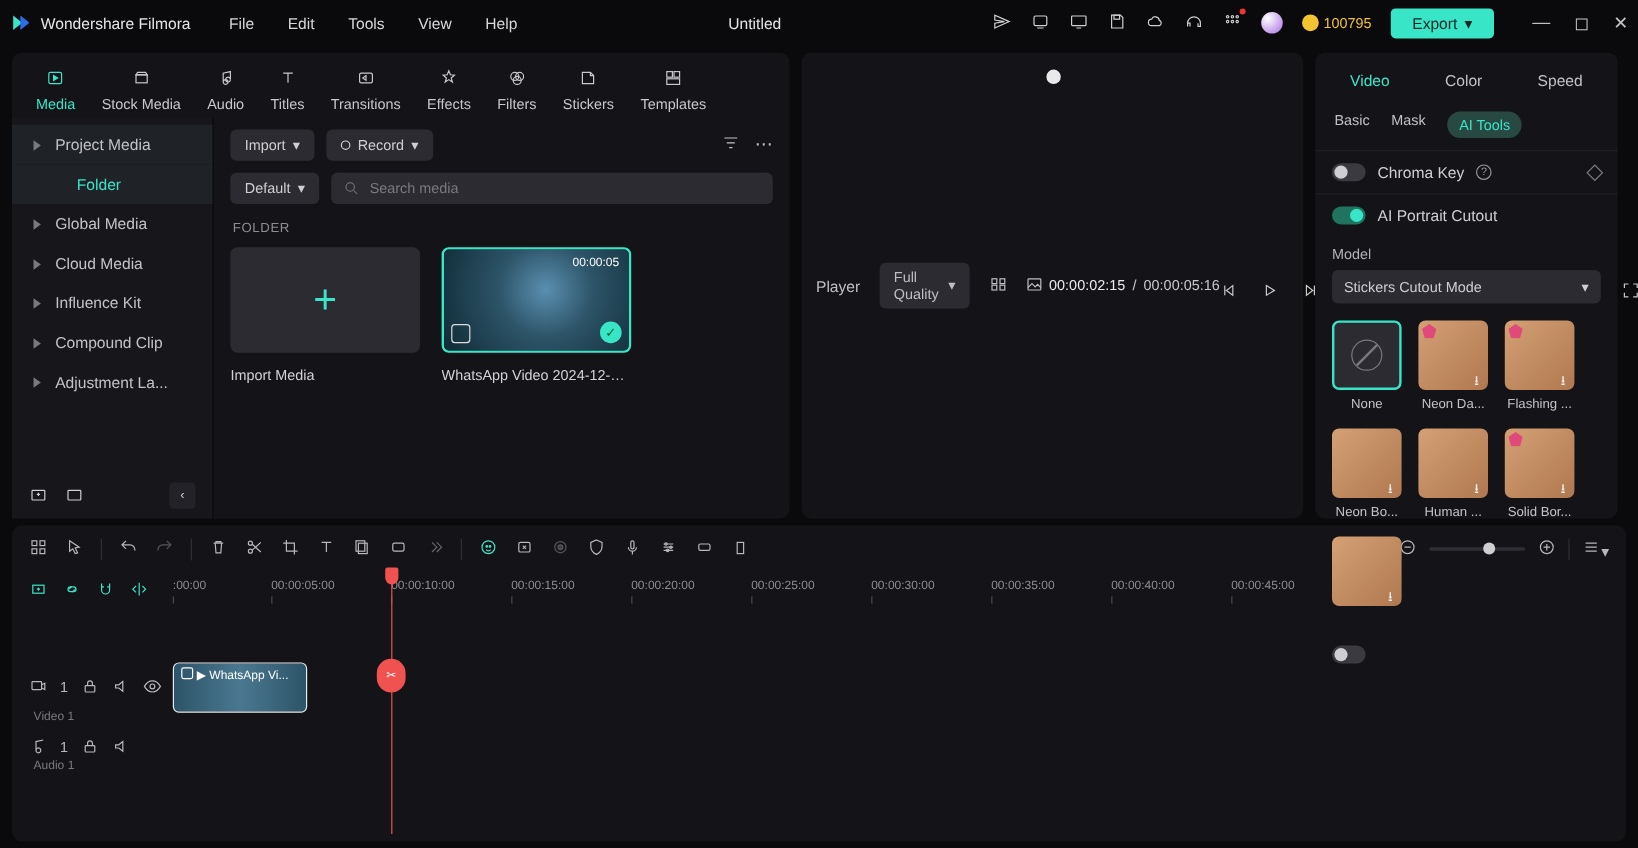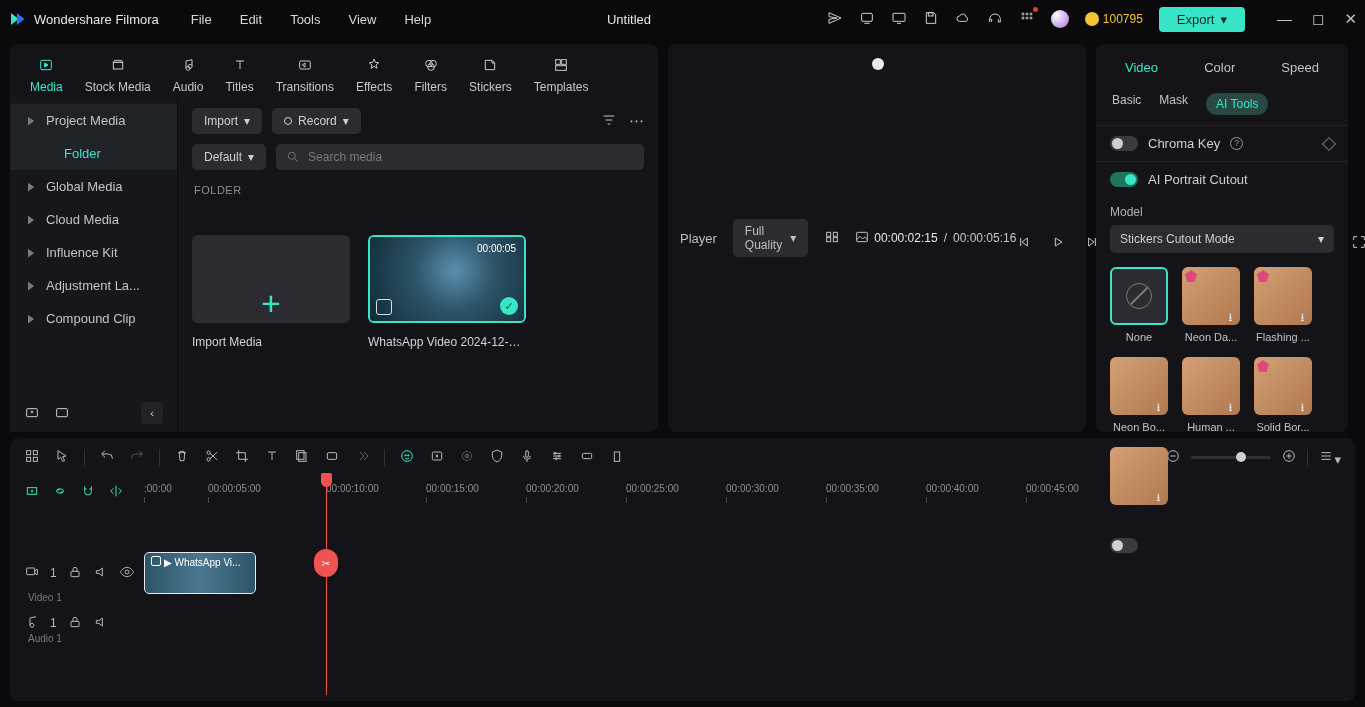--- a/index.html
+++ b/index.html
@@ -44,21 +44,21 @@
 .ms-collapse { margin-left:auto; background:#222228; width:22px; height:22px; border-radius:4px; display:flex; align-items:center; justify-content:center; font-size:11px; }
 .media-content { flex: 1; padding: 10px 14px; position: relative; }
 .mc-top { display: flex; gap: 10px; align-items: center; }
 .pill { background: #2b2b31; border-radius: 5px; padding: 6px 12px; font-size: 12px; display: flex; align-items: center; gap: 6px; cursor: pointer; }
 .mc-right-icons { margin-left: auto; display: flex; gap: 12px; font-size: 15px; color: #c3c3c7; }
 .mc-row2 { display: flex; gap: 10px; align-items: center; margin-top: 10px; }
 .searchbox { flex: 1; background: #2b2b31; border-radius: 5px; padding: 6px 10px; display: flex; align-items: flex-end; gap: 8px; color: #7a7a7e; font-size: 12px; }
 .folder-label { font-size: 11px; color: #8d8d92; letter-spacing: 0.5px; margin: 14px 2px 10px; }
 .thumbs { display: flex; gap: 18px; }
 .thumb-card { width: 158px; }
-.thumb-img { width: 158px; height: 88px; background: #2b2b31; border-radius: 6px; position: relative; display:flex; align-items:flex-end; justify-content:center;margin-top:29px; }
+.thumb-img { width: 158px; height: 88px; background: #2b2b31; border-radius: 6px; position: relative; display:flex; align-items:center; justify-content:center; }
 .thumb-img.sel { border: 2px solid #39e5c7; }
 .plus { font-size: 34px; color: #39e5c7; font-weight: 200; }
 .thumb-caption { font-size: 12px; color: #d2d2d6; margin-top: 12px; white-space: nowrap; overflow: hidden; text-overflow: ellipsis; }
 .badge-time { position: absolute; top: 6px; right: 8px; font-size: 10px; color: #fff; }
 .badge-corner { position: absolute; bottom: 6px; right: 6px; width: 18px; height: 18px; background: #39e5c7; border-radius:50%; display:flex; align-items:center; justify-content:center; font-size:11px; color:#063; }
 .badge-bl { position:absolute; bottom:6px; left:6px; width:16px; height:16px; border:1.3px solid #ddd; border-radius:3px; }
 .child-img { width:100%; height:100%; border-radius:4px; background: radial-gradient(circle at 55% 40%, #5a8fb0 0%, #2d5468 40%, #0f2a35 100%); }
 
 
 .preview-panel { width: 418px; display: flex; flex-direction: row; padding: 10px 12px; }
@@ -285,22 +285,22 @@
           </div>
       </div>
 
       <div class="media-body">
         <div class="media-sidebar">
           <div class="ms-item sel">Project Media</div>
           <div class="ms-item sub">Folder</div>
           <div class="ms-item">Global Media</div>
           <div class="ms-item">Cloud Media</div>
           <div class="ms-item">Influence Kit</div>
+          <div class="ms-item">Compound Clip</div>
           <div class="ms-item">Adjustment La...</div>
-          <div class="ms-item">Compound Clip</div>
           <div class="ms-foot">
             <span><svg class="i" viewBox="0 0 24 24">
                   <rect x="4" y="7" width="16" height="12" rx="1"></rect>
                   <path d="M10 12h4M12 10v4"></path>
                 </svg></span>
             <span><svg class="i" viewBox="0 0 24 24">
                   <rect x="4" y="7" width="16" height="12" rx="1"></rect>
                 </svg></span>
             <span class="ms-collapse">‹</span>
           </div>
@@ -622,21 +622,21 @@
         <span><svg class="i" viewBox="0 0 24 24" style="stroke:#39e5c7">
               <path d="M12 4v16M8 8l-4 4 4 4M16 8l4 4-4 4"></path>
             </svg></span>
       </div>
       <div class="tl-ruler">
         <div class="playhead">
           <div class="ph-head"></div>
           <div class="ph-cut">✂</div>
         </div>
         <span class="tick" style="left:6px">:00:00</span>
-        <span class="tick" style="left:70px">00:00:05:00</span>
+        <span class="tick" style="left:88px">00:00:05:00</span>
         <span class="tick" style="left:188px">00:00:10:00</span>
         <span class="tick" style="left:288px">00:00:15:00</span>
         <span class="tick" style="left:388px">00:00:20:00</span>
         <span class="tick" style="left:488px">00:00:25:00</span>
         <span class="tick" style="left:588px">00:00:30:00</span>
         <span class="tick" style="left:688px">00:00:35:00</span>
         <span class="tick" style="left:788px">00:00:40:00</span>
         <span class="tick" style="left:888px">00:00:45:00</span>
       </div>
     </div>

